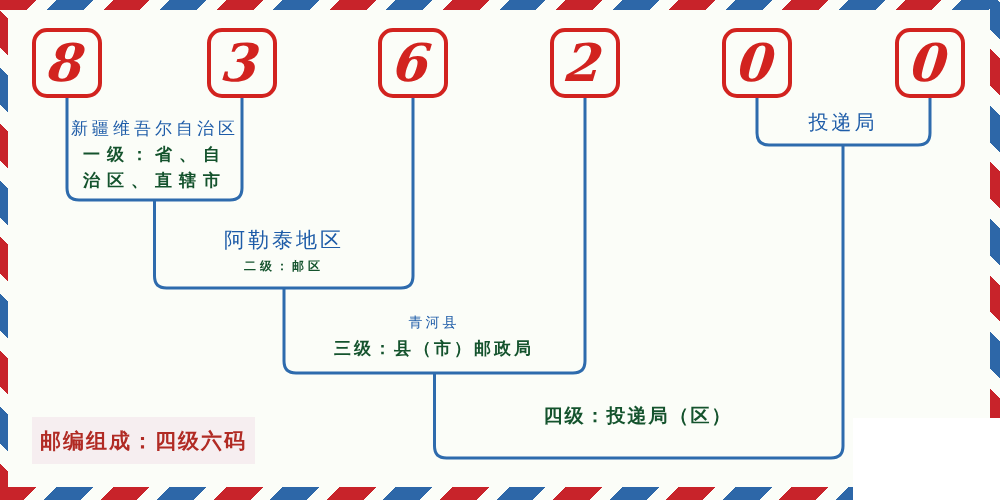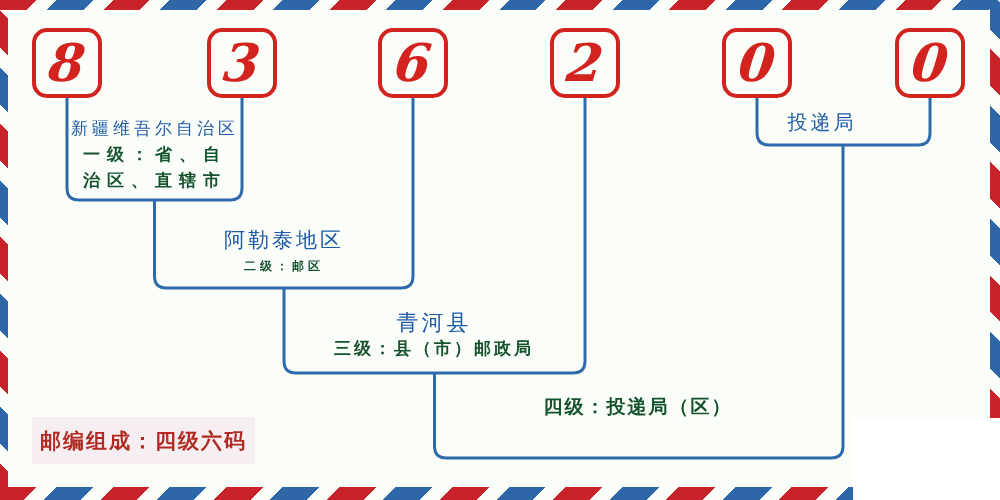--- a/index.html
+++ b/index.html
@@ -41,26 +41,26 @@
   .lvl{position:absolute;text-align:center;}
   .lvl .name{color:#1e5ca8;font-weight:normal;}
   .lvl .desc{color:#14532d;font-weight:bold;}
   .lvl1{left:40px;top:116px;width:230px;}
   .lvl1 .name{font-size:17px;letter-spacing:4px;line-height:26px;}
   .lvl1 .desc{font-size:17px;letter-spacing:7px;line-height:26px;}
   .lvl2{left:164px;top:226px;width:240px;}
   .lvl2 .name{font-size:21px;letter-spacing:3px;line-height:28px;}
   .lvl2 .desc{font-size:12px;letter-spacing:4px;line-height:24px;}
   .lvl3{left:284px;top:309px;width:300px;}
-  .lvl3 .name{font-size:22px;letter-spacing:3px;line-height:27px;}
+  .lvl3 .name{font-size:14px;letter-spacing:3px;line-height:27px;}
   .lvl3 .desc{font-size:17px;letter-spacing:3px;line-height:26px;}
   .lvl4{left:478px;top:392px;width:320px;}
   .lvl4 .name{font-size:20px;letter-spacing:2px;line-height:22px;}
-  .lvl4 .desc{font-size:19px;letter-spacing:2px;line-height:22px;margin-top:4px;}
-  .lvl0{left:747px;top:110px;width:150px;}
+  .lvl4 .desc{font-size:19px;letter-spacing:2px;line-height:22px;margin-top:13px;}
+  .lvl0{left:768px;top:110px;width:150px;}
   .lvl0 .name{font-size:20px;letter-spacing:3px;line-height:24px;}
 
   
   .badge{
     position:absolute;left:32px;top:417px;width:223px;height:47px;
     background:#f6eef0;border-radius:0;
     display:flex;align-items:center;justify-content:center;
     color:#b12b24;font-weight:bold;font-size:21px;letter-spacing:2px;
   }
 </style>

